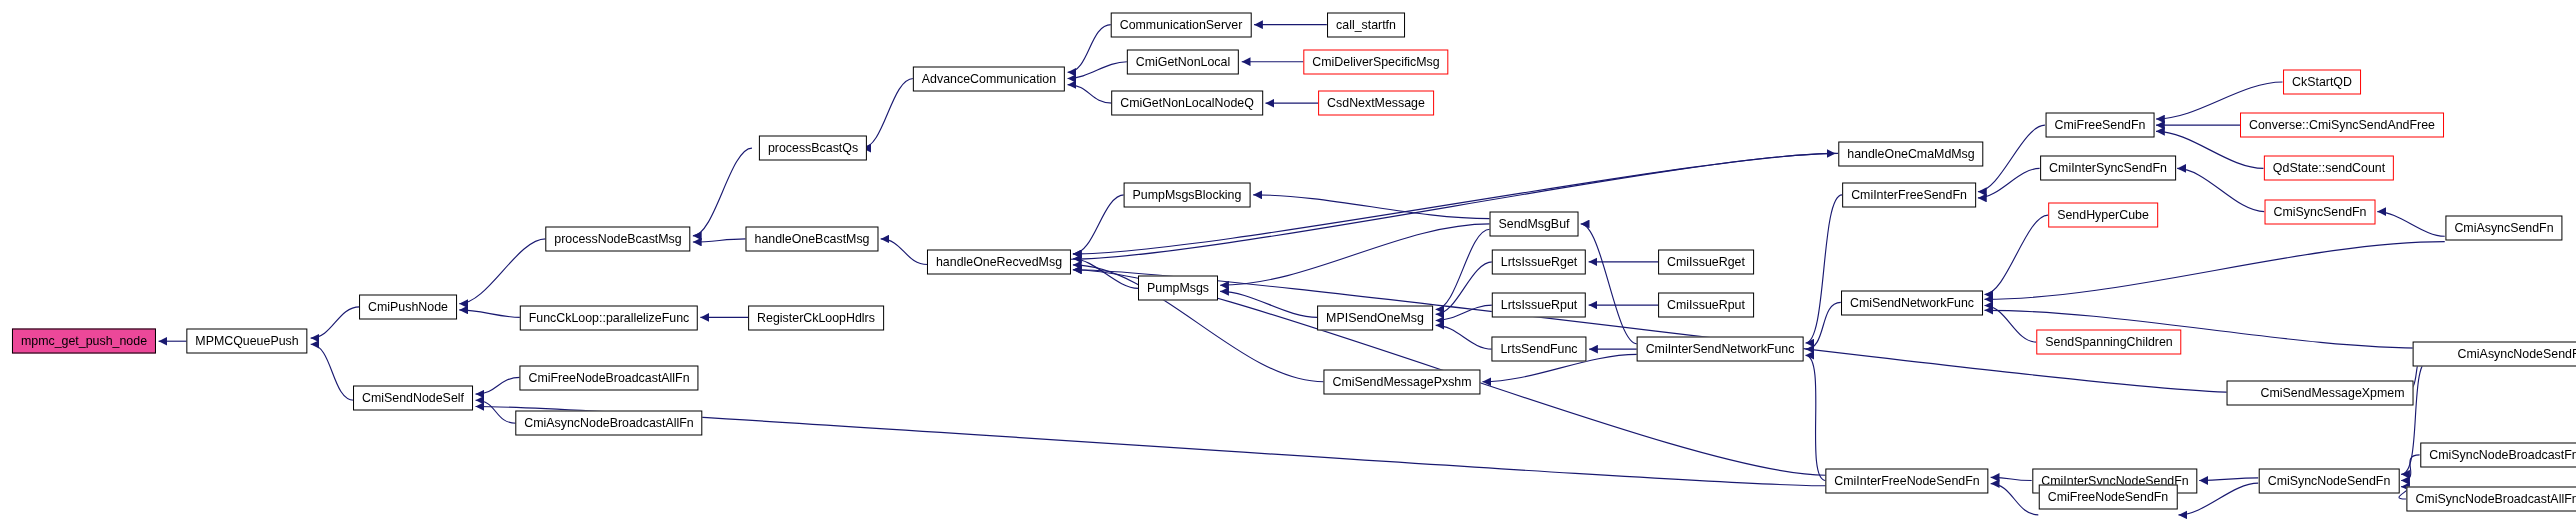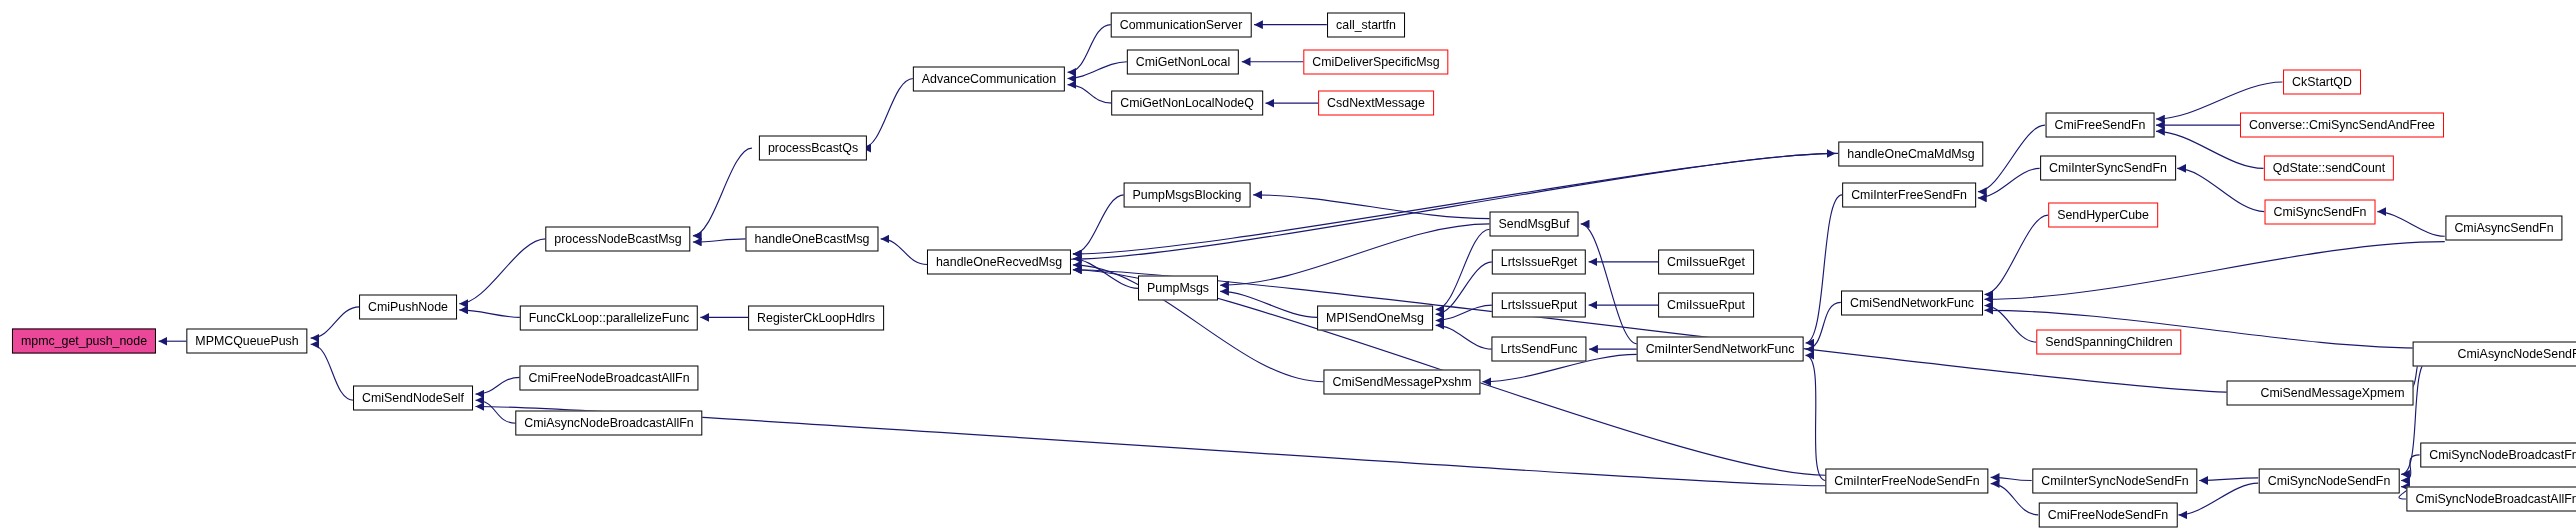--- a/index.html
+++ b/index.html
@@ -143,16 +143,16 @@
       <div class="node" id="n-CmiAsyncSendFn" style="left: 2504px; top: 228px;">CmiAsyncSendFn</div>
       <div class="node" id="n-CmiSendNetworkFunc" style="left: 1912px; top: 303px;">CmiSendNetworkFunc</div>
       <div class="node truncated" id="n-SendSpanningChildren" style="left: 2109px; top: 342px;">SendSpanningChildren</div>
       <div class="node" id="n-CmiSendMessageXpmem" style="left: 2320px; top: 393px; padding-left: 33px;">CmiSendMessageXpmem</div>
       <div class="node" id="n-CmiAsyncNodeSendFn" style="left: 2504px; top: 354px; padding-left: 44px;">CmiAsyncNodeSendFn</div>
       <div class="node" id="n-CmiInterFreeNodeSendFn" style="left: 1907px; top: 481px;">CmiInterFreeNodeSendFn</div>
       <div class="node" id="n-CmiInterSyncNodeSendFn" style="left: 2115px; top: 481px;">CmiInterSyncNodeSendFn</div>
       <div class="node" id="n-CmiSyncNodeSendFn" style="left: 2329px; top: 481px;">CmiSyncNodeSendFn</div>
       <div class="node" id="n-CmiSyncNodeBroadcastFn" style="left: 2504px; top: 455px;">CmiSyncNodeBroadcastFn</div>
       <div class="node" id="n-CmiSyncNodeBroadcastAllFn" style="left: 2497px; top: 499px;">CmiSyncNodeBroadcastAllFn</div>
-      <div class="node" id="n-CmiFreeNodeSendFn" style="left: 2108px; top: 515px;">CmiFreeNodeSendFn</div>
+      <div class="node" id="n-CmiFreeNodeSendFn" style="left: 2108px; top: 497px;">CmiFreeNodeSendFn</div>
     </div>
 </div>
 
 
 </body></html>

